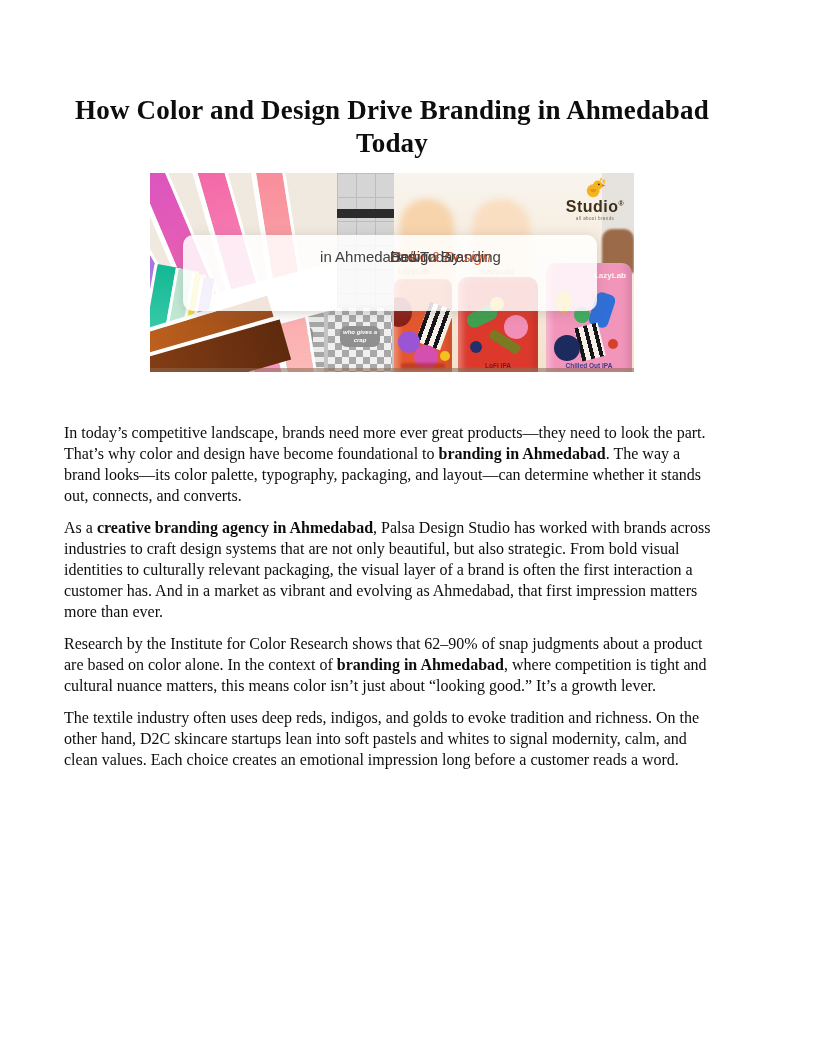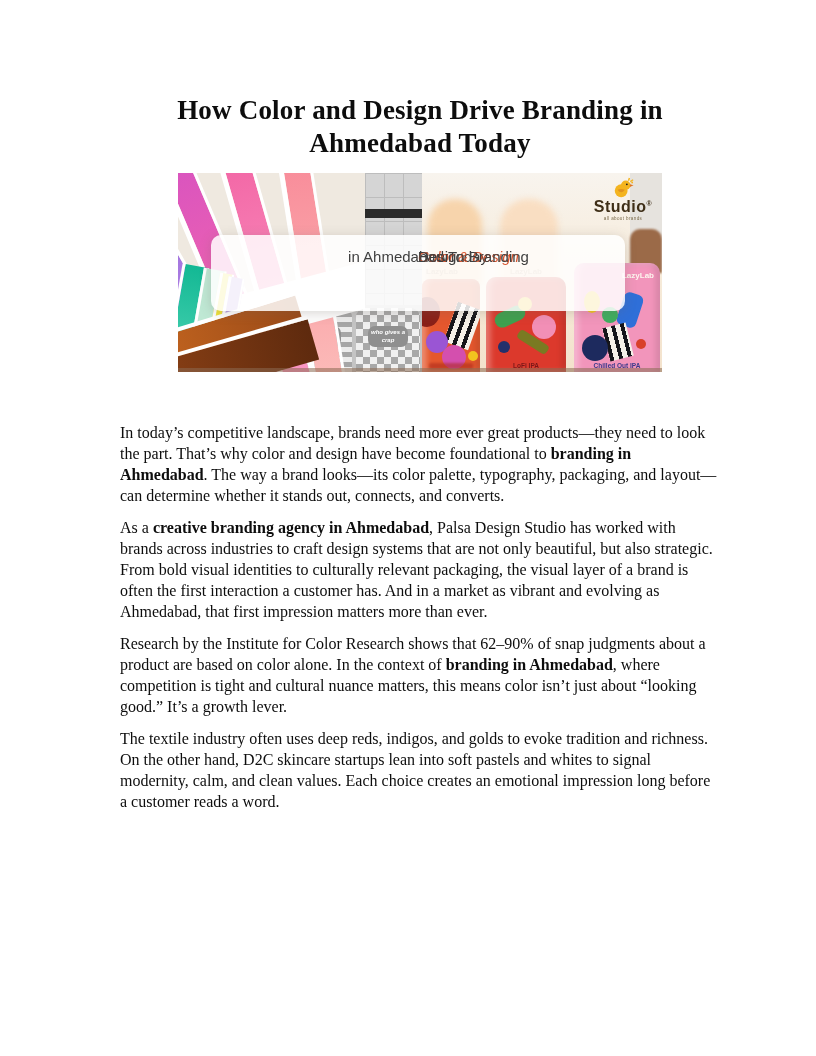--- a/index.html
+++ b/index.html
@@ -1,21 +1,21 @@
 <!DOCTYPE html>
 <html><head>
 <meta charset="utf-8">
 <style>
   html,body { margin:0; padding:0; background:#ffffff; }
   body {
     width:816px; height:1056px;
     font-family:"Liberation Serif", serif;
     color:#000; overflow:hidden;
   }
-  .page { padding:94px 96px 0 120px; }
+  .page { padding:94px 96px 0 64px; }
 
   
   h1.doc-title {
     margin:0; font-size:27px; line-height:33px; font-weight:bold;
     text-align:center; color:#0d0d0d; letter-spacing:.2px;
   }
 
   
   .hero {
     position:relative; width:484px; height:199px;

